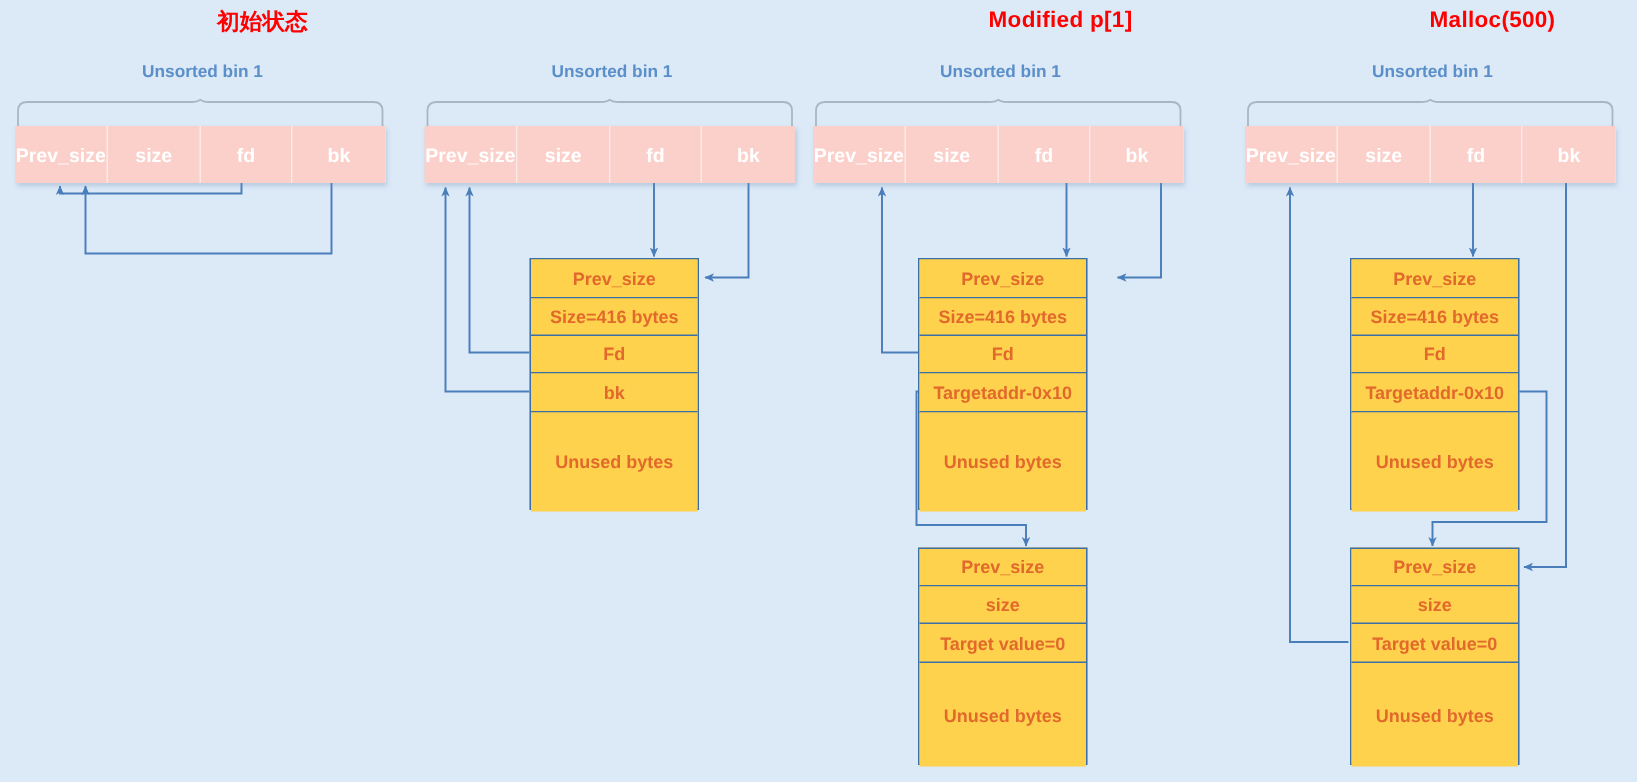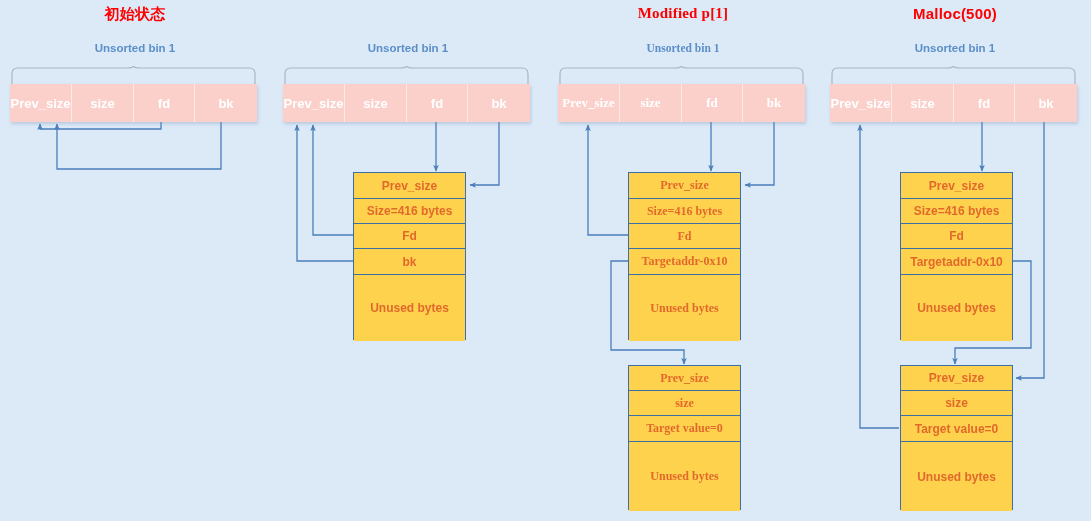--- a/index.html
+++ b/index.html
@@ -9,20 +9,21 @@
     font-family:"Liberation Sans", sans-serif;
     overflow:hidden;
     position:relative;
   }
   .stage{position:absolute;left:0;top:0;width:1091px;height:521px;}
   .col{position:absolute;top:0;height:521px;}
   .col-title{
     position:absolute;left:0;width:100%;top:5px;
     text-align:center;color:#FF0000;font-size:15px;font-weight:bold;
     letter-spacing:.2px;
+    padding-left:40px;
   }
   .col-sub{
     position:absolute;left:0;width:100%;top:42px;
     text-align:center;color:#5B8FC9;font-size:11.5px;font-weight:bold;
   }
   
   .brace{position:absolute;height:18px;}
   .brace svg{display:block;}
   
   .bin{position:absolute;display:flex;height:38px;box-shadow:1px 2px 3px rgba(120,150,180,.35);}
@@ -128,21 +129,21 @@
 
     <div class="chunk" style="left:80px;top:172px;width:113px;height:168px;">
       <div class="row" style="height:26px">Prev_size</div>
       <div class="row" style="height:25px">Size=416 bytes</div>
       <div class="row" style="height:25px">Fd</div>
       <div class="row" style="height:26px">bk</div>
       <div class="row" style="height:66px">Unused bytes</div>
     </div>
   </div>
 
-  <div class="col" style="left:548px;width:270px;font-family:Liberation Serif, serif;">
+  <div class="col" style="left:532px;width:270px;">
     <div class="col-title">Modified p[1]</div>
     <div class="col-sub">Unsorted bin 1</div>
 
     <div class="brace" style="left:10px;top:66px;width:247px;">
       <svg width="247" height="18" viewBox="0 0 247 18">
         <path d="M2,18 L2,8 Q2,2 8,2 L117,2 Q123,2 123.5,0 Q124,2 130,2 L239,2 Q245,2 245,8 L245,18" fill="none" stroke="#A9B6C2" stroke-width="1.2"></path>
       </svg>
     </div>
 
     <div class="bin" style="left:10px;top:84px;width:247px;">

